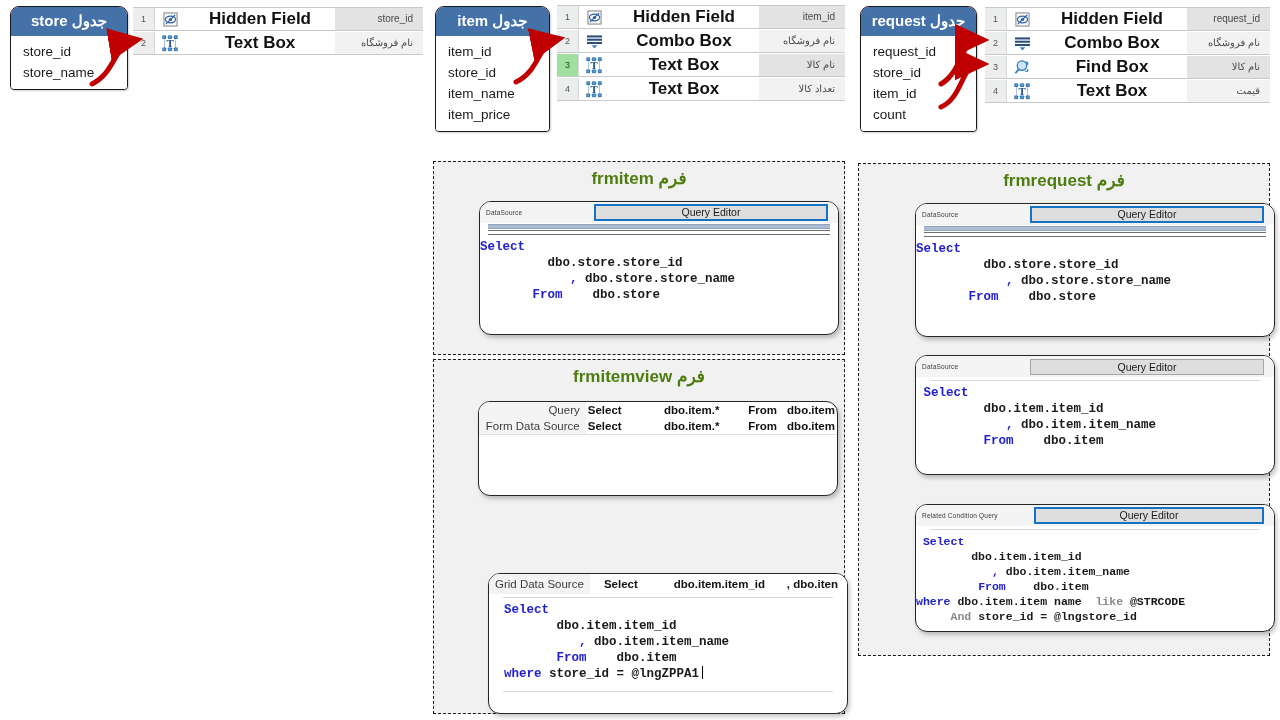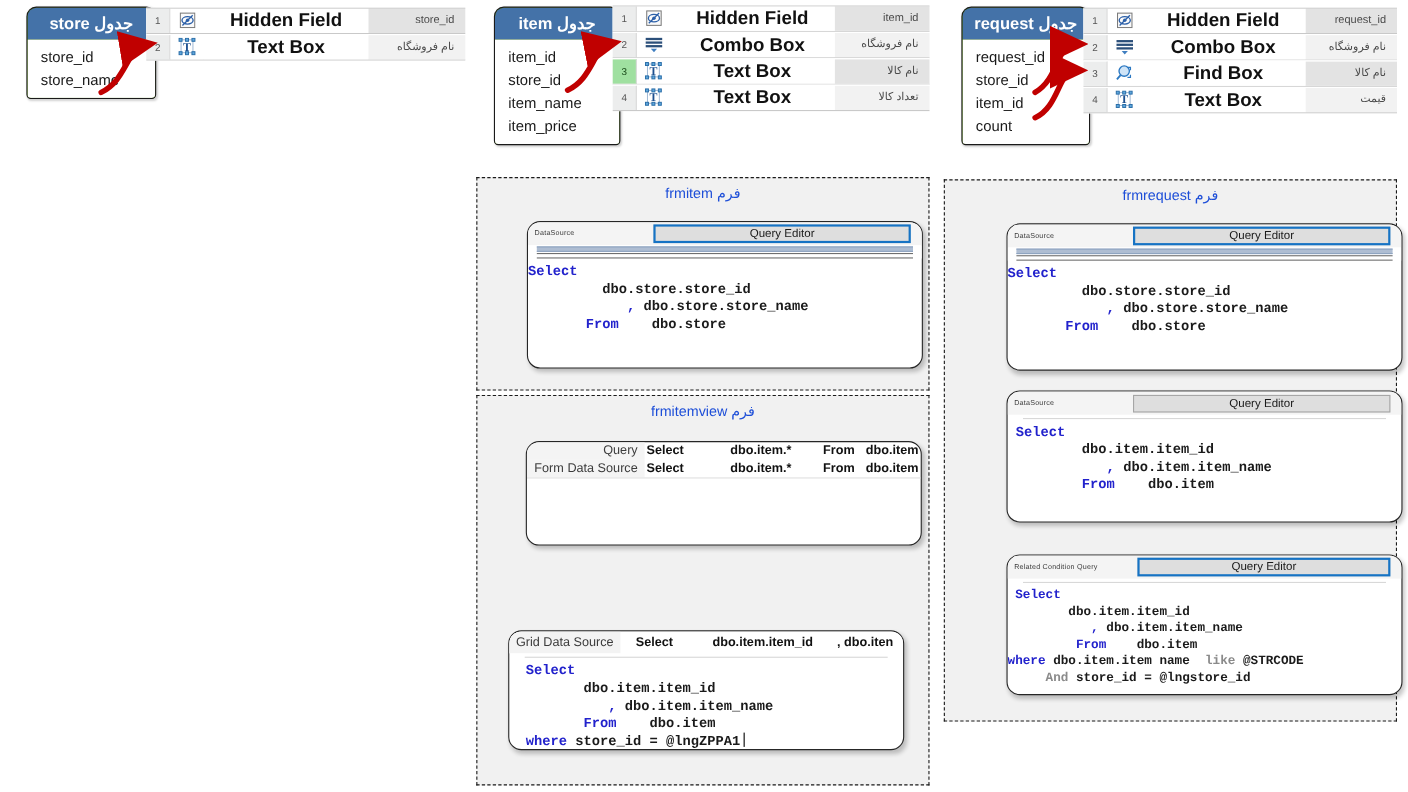--- a/index.html
+++ b/index.html
@@ -14,27 +14,26 @@
   #stage {
     position: relative;
     width: 1280px;
     height: 720px;
     background: #ffffff;
   }
 
   
   .entity-card {
     position: absolute;
-    background: #4d7c0f;
+    background: #f0abfc;
     border: 1px solid #1a1a1a;
     border-radius: 9px 9px 4px 4px;
     box-sizing: border-box;
     overflow: hidden;
     box-shadow: 1px 1px 2px rgba(0,0,0,0.18);
-    margin-left: 14px;
   }
   .entity-head {
     background: #4472a8;
     color: #ffffff;
     font-weight: bold;
     font-size: 15px;
     text-align: center;
     padding: 5px 4px 6px 4px;
     direction: rtl;
     border-radius: 8px 8px 0 0;
@@ -115,23 +114,23 @@
 
   
   .form-panel {
     position: absolute;
     border: 1.6px dashed #1a1a1a;
     background: #f1f1f1;
     box-sizing: border-box;
   }
   .form-title {
     text-align: center;
-    font-size: 13px;
-    font-weight: normal;
-    color: #1d4ed8;
+    font-size: 17px;
+    font-weight: bold;
+    color: #4d7c0f;
     padding: 6px 0 4px 0;
     direction: rtl;
   }
   .qbox {
     position: absolute;
     background: #ffffff;
     border: 1.4px solid #262626;
     border-radius: 12px;
     box-sizing: border-box;
     overflow: hidden;
@@ -482,21 +481,21 @@
           <td class="src-bold" style="width:60px;">Select</td>
           <td class="src-bold" style="width:105px; text-align:center;">dbo.item.*</td>
           <td class="src-bold" style="width:45px; text-align:center;">From</td>
           <td class="src-bold">dbo.item</td>
         </tr>
       </tbody>
         </table>
       <div class="src-sep"></div>
     </div>
 
-    <div class="qbox" style="left:2px; top:213px; width:360px; height:109px;">
+    <div class="qbox" style="left:28px; top:213px; width:360px; height:141px;">
       <div class="grid-src-head">
         <span class="gs-label">Grid Data Source</span>
         <span class="gs-cell" style="width:62px; text-align:center;">Select</span>
         <span class="gs-cell" style="width:135px; text-align:center;">dbo.item.item_id</span>
         <span class="gs-cell">, dbo.iten</span>
       </div>
       <div class="thin-rule"></div>
       <div class="sql" id="sql-grid"><div><span>  </span><span class="kw">Select</span></div><div><span>         </span><span>dbo.item.item_id</span></div><div><span>            </span><span class="kw">, </span><span>dbo.item.item_name</span></div><div><span>         </span><span class="kw">From</span><span>    dbo.item</span></div><div><span>  </span><span class="kw">where</span><span> store_id = @lngZPPA1</span><span class="caret"></span></div></div>
       <div class="thin-rule"></div>
     </div>

